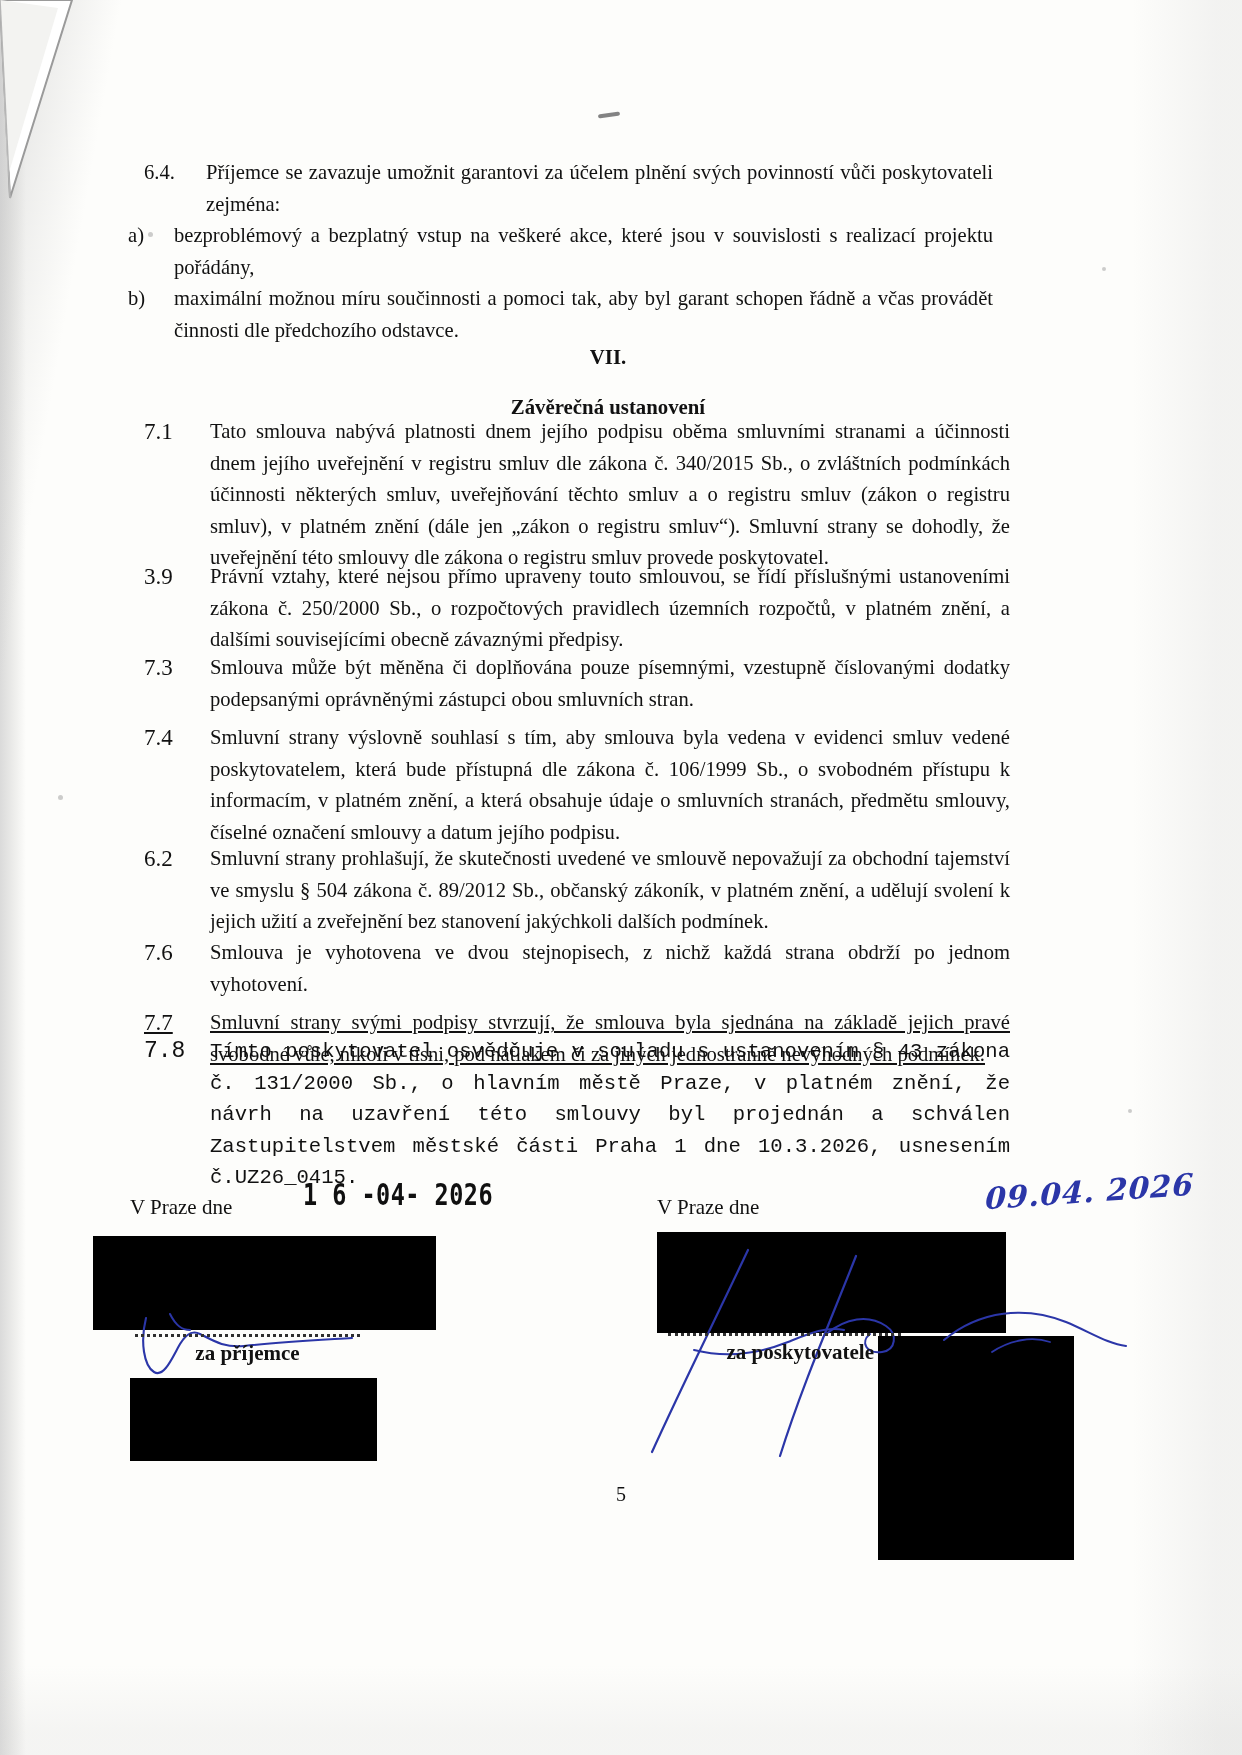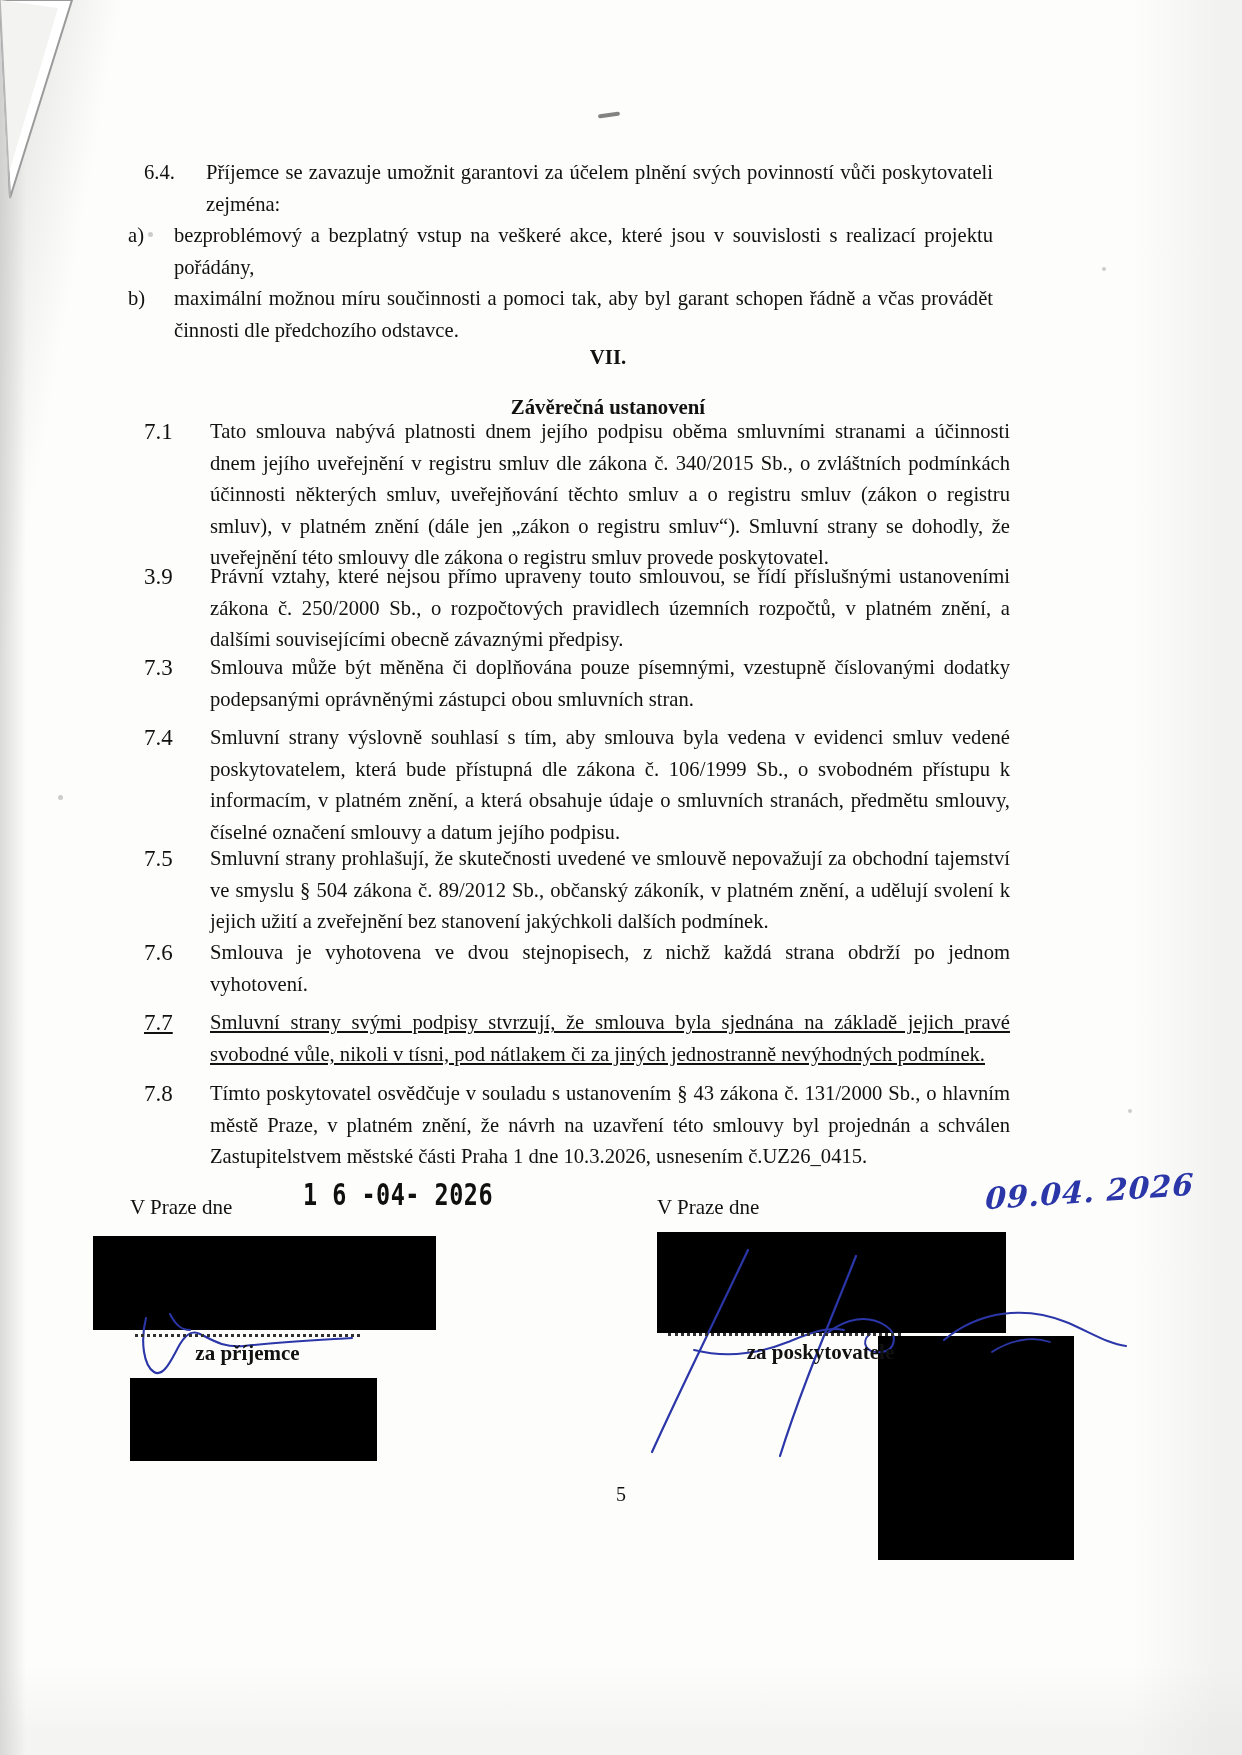--- a/index.html
+++ b/index.html
@@ -88,21 +88,21 @@
   .c7 .num{width:66px; font-size:23px; line-height:31.5px;}
   .c7 .body{width:800px;}
 
   #c71{top:416px;}
   #c72{top:561px;}
   #c73{top:652px;}
   #c74{top:722px;}
   #c75{top:843px;}
   #c76{top:937px;}
   #c77{top:1007px;text-decoration:underline;}
-  #c78{top:1078px;}
+  #c78{top:1036px;font-family:Liberation Mono, monospace;}
 
   
   .sigblock{position:absolute; font-size:21px; line-height:28px;}
   #sig-left{left:130px; top:1193px; width:430px;}
   #sig-right{left:657px; top:1193px; width:430px;}
 
   .vpraze{display:inline-block;}
 
   .date-stamp{
     position:absolute;
@@ -146,21 +146,21 @@
   #dot-left{left:135px; top:1334px; width:225px;}
   #dot-right{left:668px; top:1333px; width:233px;}
 
   .sig-caption{
     position:absolute;
     font-weight:bold;
     font-size:21px;
     text-align:center;
   }
   #cap-left{left:130px; top:1341px; width:235px;}
-  #cap-right{left:698px; top:1340px; width:245px;}
+  #cap-right{left:629px; top:1340px; width:245px;text-align:right;}
 
   
   .ink{position:absolute; pointer-events:none;}
 
   
   #pageno{
     position:absolute; left:0; top:1483px; width:1242px;
     text-align:center; font-size:20px;
   }
 </style>
@@ -221,21 +221,21 @@
       <div class="num">7.3</div>
       <div class="body">Smlouva může být měněna či doplňována pouze písemnými, vzestupně číslovanými dodatky podepsanými oprávněnými zástupci obou smluvních stran.</div>
     </div>
 
     <div class="c7 clause" id="c74">
       <div class="num">7.4</div>
       <div class="body">Smluvní strany výslovně souhlasí s tím, aby smlouva byla vedena v evidenci smluv vedené poskytovatelem, která bude přístupná dle zákona č. 106/1999 Sb., o svobodném přístupu k informacím, v platném znění, a která obsahuje údaje o smluvních stranách, předmětu smlouvy, číselné označení smlouvy a datum jejího podpisu.</div>
     </div>
 
     <div class="c7 clause" id="c75">
-      <div class="num">7.5</div>
+      <div class="num">6.2</div>
       <div class="body">Smluvní strany prohlašují, že skutečnosti uvedené ve smlouvě nepovažují za obchodní tajemství ve smyslu § 504 zákona č. 89/2012 Sb., občanský zákoník, v platném znění, a udělují svolení k jejich užití a zveřejnění bez stanovení jakýchkoli dalších podmínek.</div>
     </div>
 
     <div class="c7 clause" id="c76">
       <div class="num">7.6</div>
       <div class="body">Smlouva je vyhotovena ve dvou stejnopisech, z nichž každá strana obdrží po jednom vyhotovení.</div>
     </div>
 
     <div class="c7 clause" id="c77">
       <div class="num">7.7</div>

